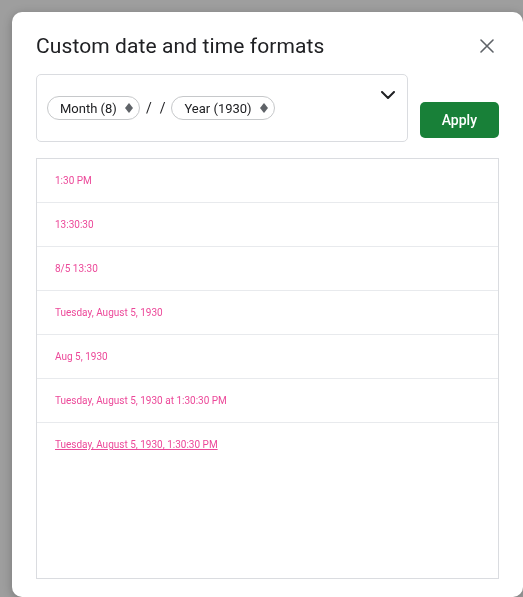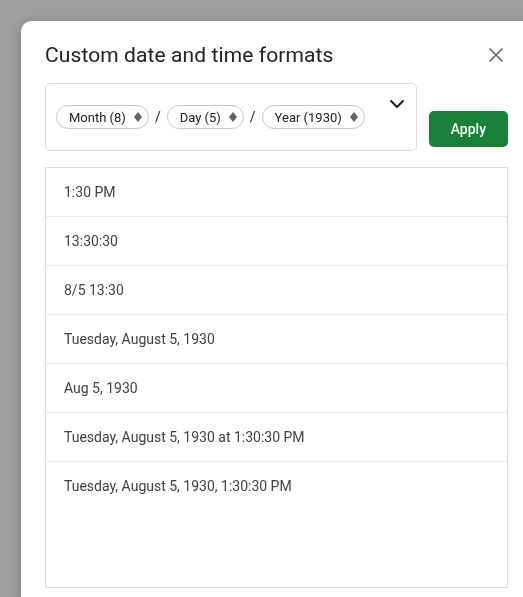--- a/index.html
+++ b/index.html
@@ -5,21 +5,21 @@
   * { box-sizing: border-box; }
   html, body {
     margin: 0; padding: 0;
     width: 523px; height: 597px;
     font-family: "Google Sans", Roboto, Arial, sans-serif;
     background: #9e9e9e;
   }
   .backdrop {
     width: 523px; height: 597px;
     background: #9e9e9e;
-    padding: 21px;
+    padding: 12px;
   }
   .dialog {
     width: 511px; height: 585px;
     background: #fff;
     border-radius: 10px;
     box-shadow: 0 2px 10px rgba(0,0,0,0.25);
     padding: 22px 24px 18px 24px;
     display: flex;
     flex-direction: column;
   }
@@ -116,26 +116,26 @@
     border-top: 1px solid #dadce0;
     border-radius: 0;
     overflow: hidden;
   }
   .list {
     height: 100%;
     overflow-y: auto;
   }
   .list-item {
     padding: 16px 18px;
-    font-size: 14px;
-    color: #404040;
+    font-size: 10px;
+    color: #ec4899;
     border-bottom: 1px solid #e8eaed;
     cursor: pointer;
   }
-  .list-item:last-child { border-bottom: none; }
+  .list-item:last-child { border-bottom: none; text-decoration: underline; }
 
   
   .list::-webkit-scrollbar { width: 10px; }
   .list::-webkit-scrollbar-track { background: transparent; }
   .list::-webkit-scrollbar-thumb { background: #dadce0; border-radius: 5px; }
 </style>
 </head>
 <body>
 
 <div class="backdrop">
@@ -157,31 +157,20 @@
           <span class="stepper">
             <svg width="8" height="5" viewBox="0 0 8 5">
                 <path d="M0 5 L4 0 L8 5 Z" fill="#5f6368"></path>
               </svg>
             <svg width="8" height="5" viewBox="0 0 8 5">
                 <path d="M0 0 L4 5 L8 0 Z" fill="#5f6368"></path>
               </svg>
           </span>
         </span>
         <span class="sep">/</span>
-        <span class="chip">
-          <span>Day (5)</span>
-          <span class="stepper">
-            <svg width="8" height="5" viewBox="0 0 8 5">
-                <path d="M0 5 L4 0 L8 5 Z" fill="#5f6368"></path>
-              </svg>
-            <svg width="8" height="5" viewBox="0 0 8 5">
-                <path d="M0 0 L4 5 L8 0 Z" fill="#5f6368"></path>
-              </svg>
-          </span>
-        </span>
         <span class="sep">/</span>
         <span class="chip">
           <span>Year (1930)</span>
           <span class="stepper">
             <svg width="8" height="5" viewBox="0 0 8 5">
                 <path d="M0 5 L4 0 L8 5 Z" fill="#5f6368"></path>
               </svg>
             <svg width="8" height="5" viewBox="0 0 8 5">
                 <path d="M0 0 L4 5 L8 0 Z" fill="#5f6368"></path>
               </svg>

